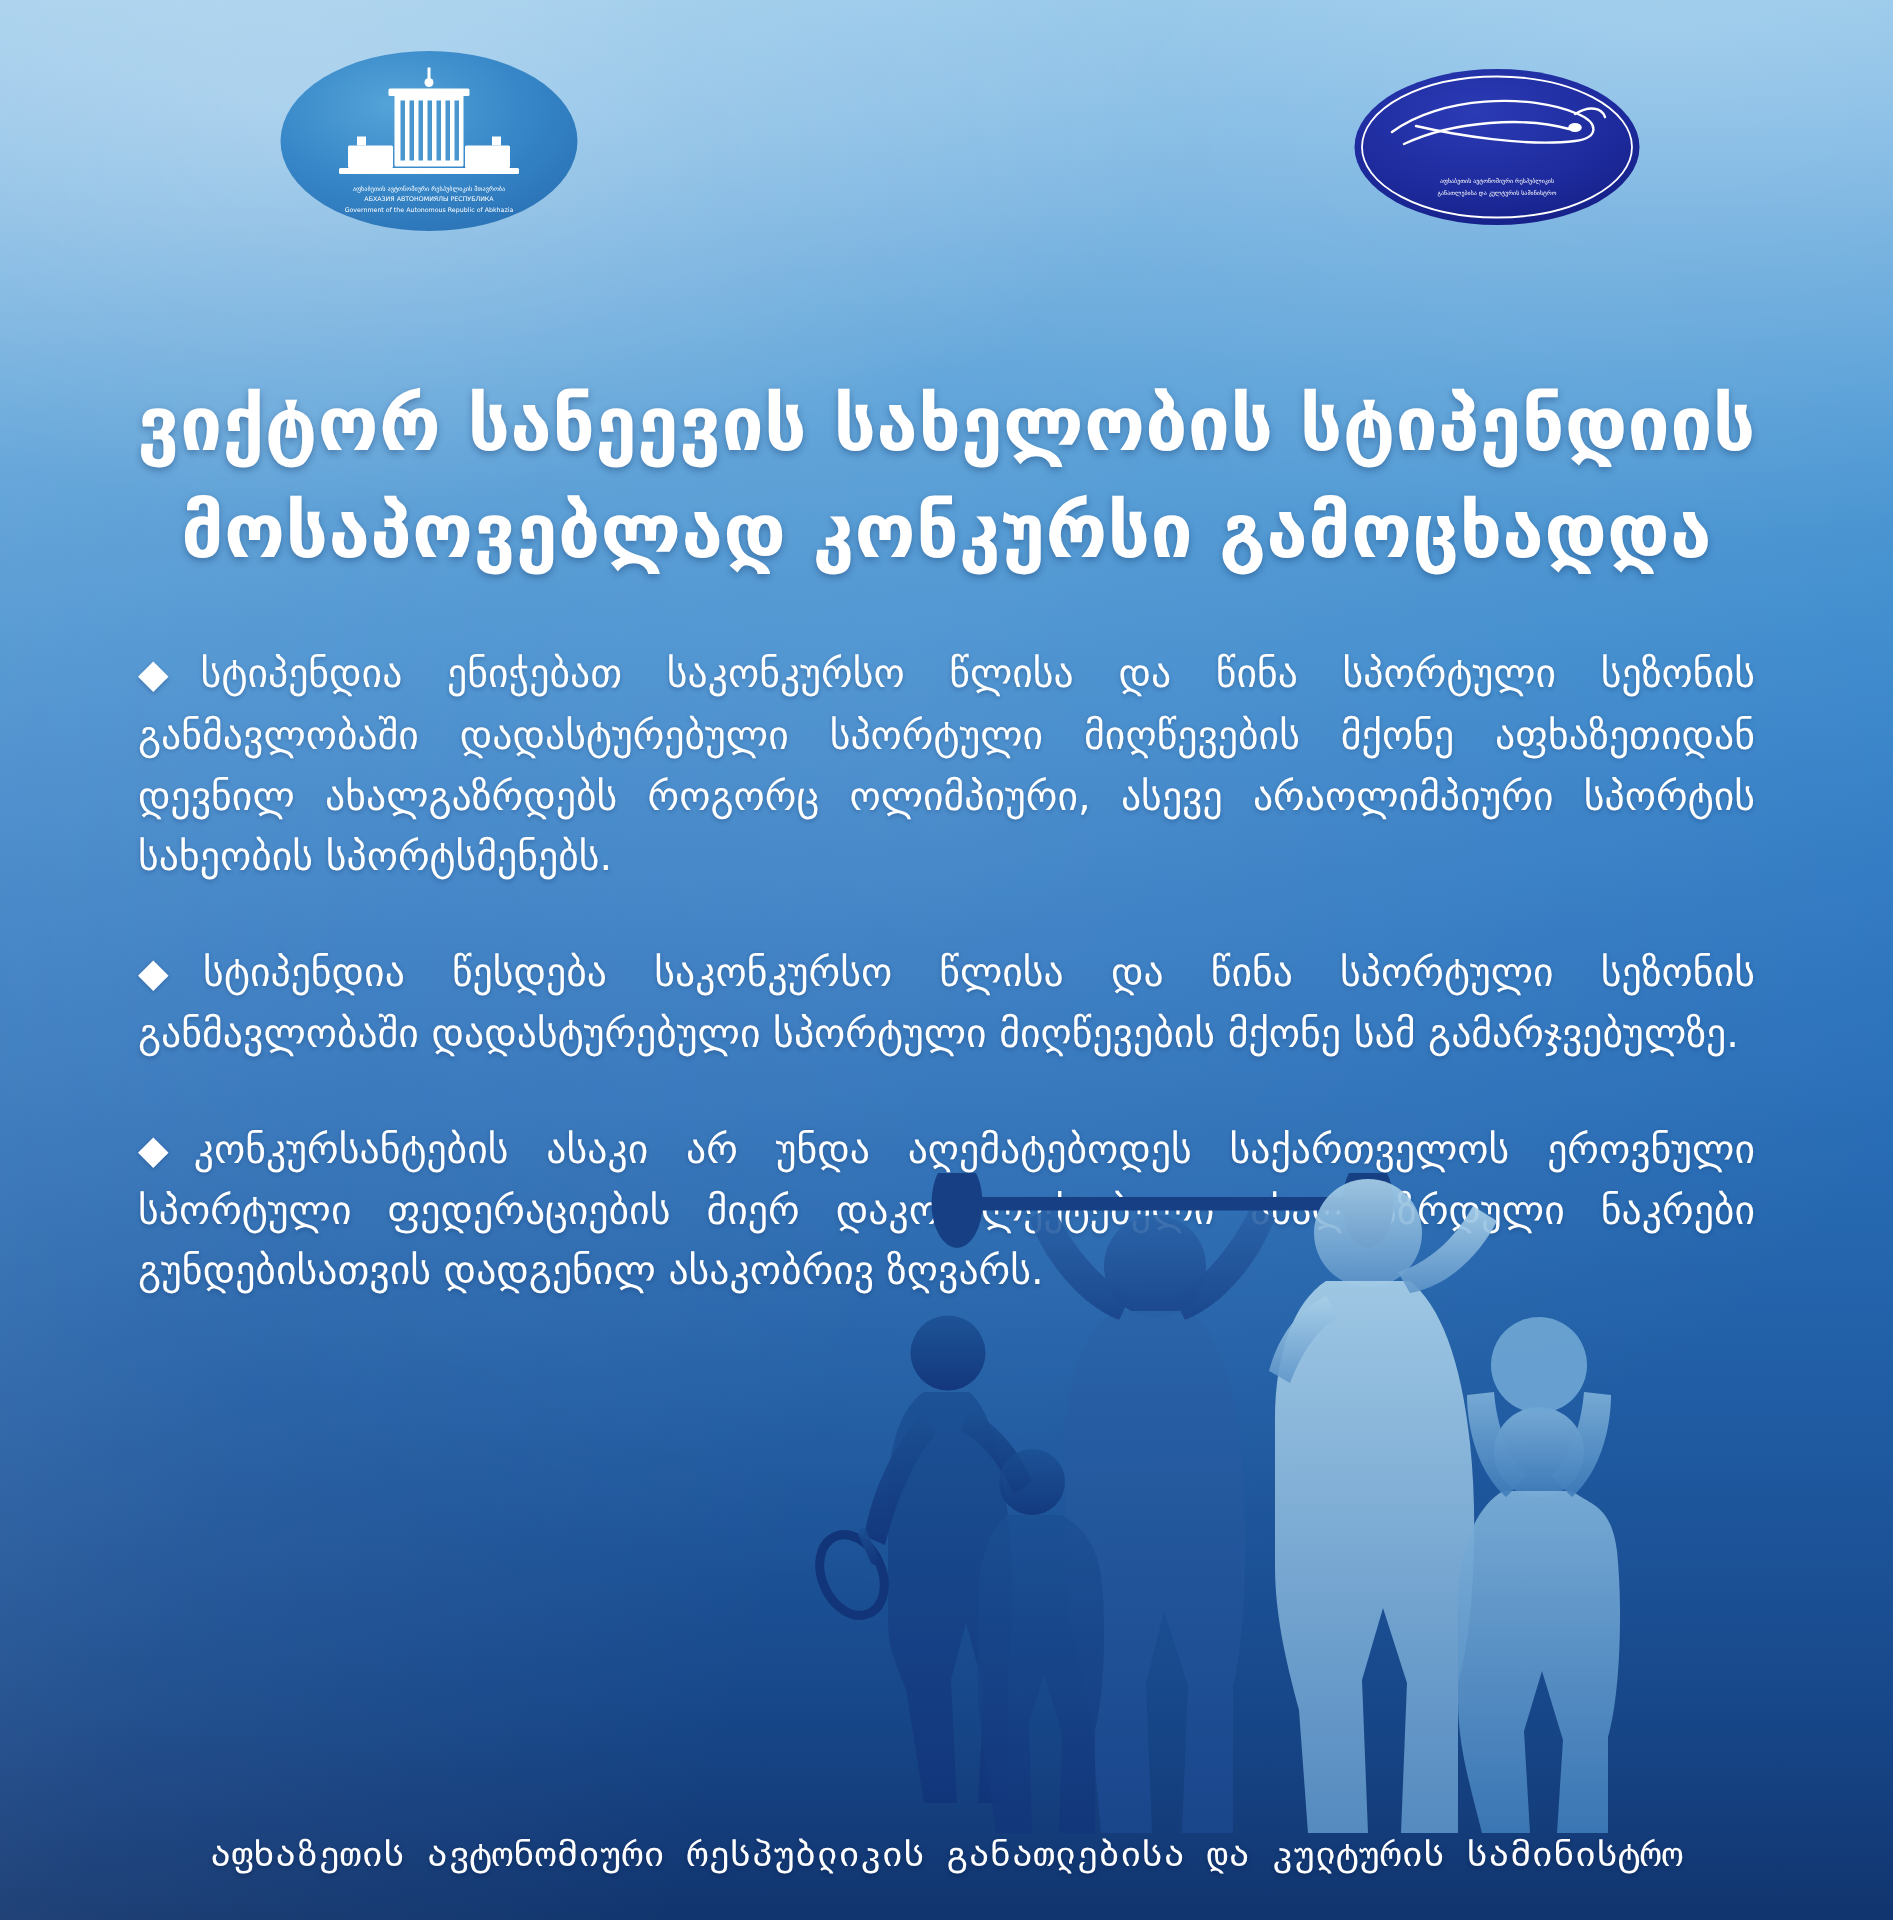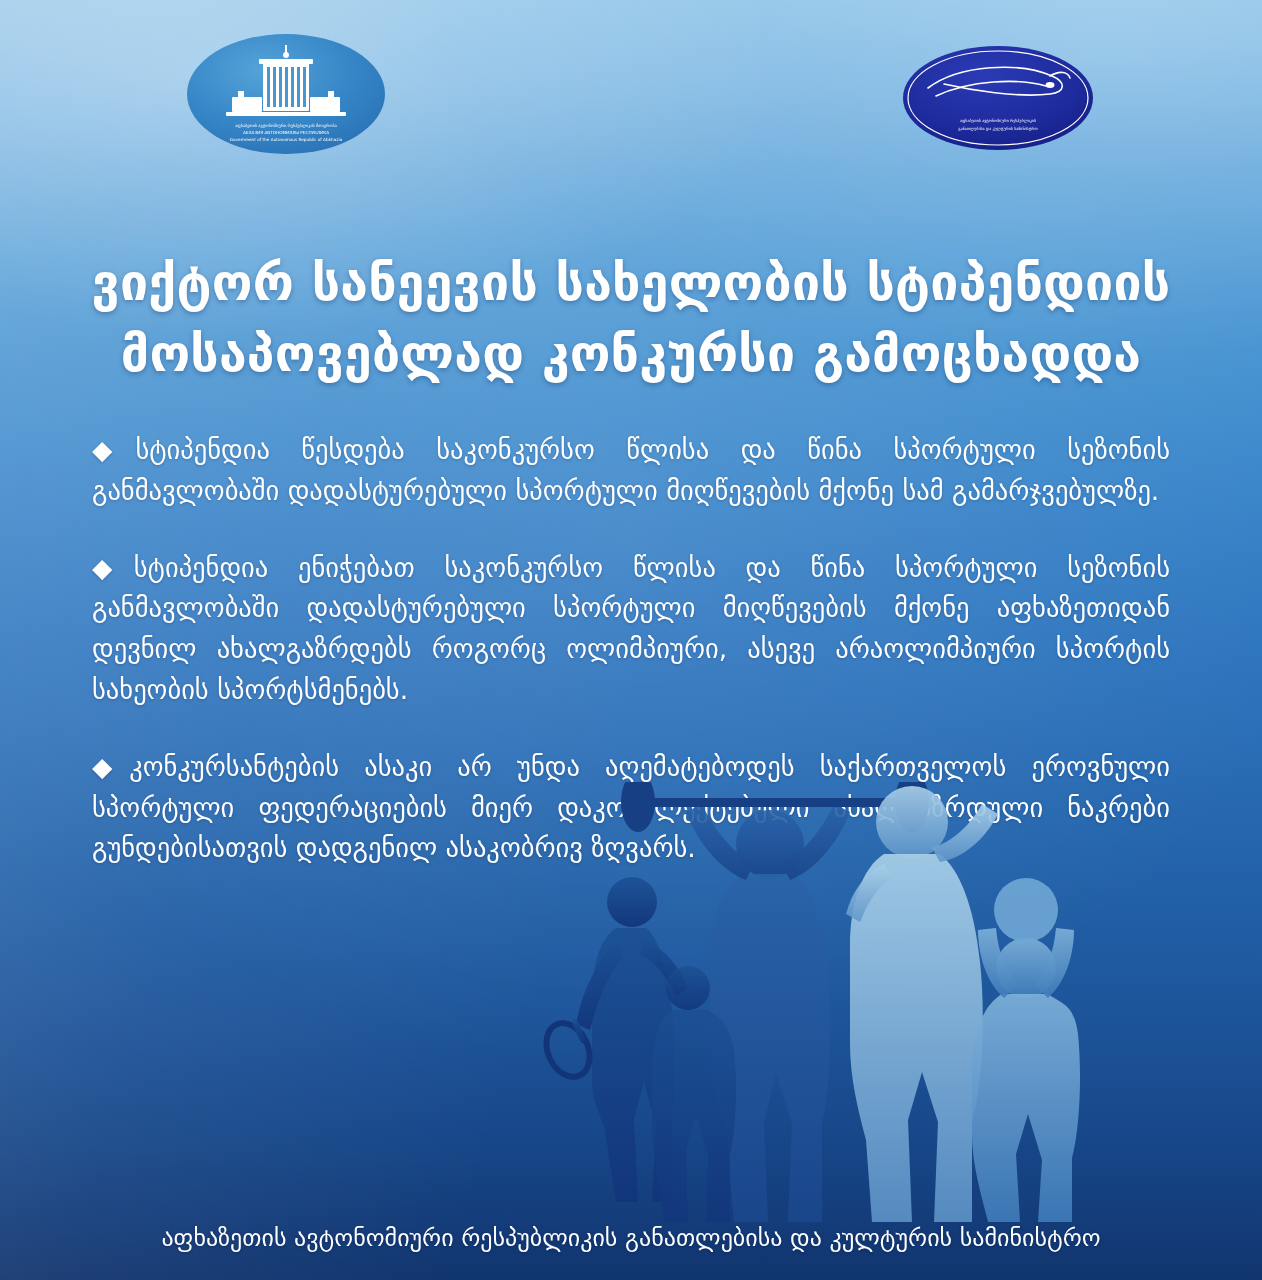--- a/index.html
+++ b/index.html
@@ -114,20 +114,21 @@
   .footer {
     position: absolute;
     left: 0;
     right: 0;
     bottom: 26px;
     text-align: center;
     color: #ffffff;
     font-size: 24px;
     line-height: 1.3;
     text-shadow: 0 1px 3px rgba(5,25,70,0.45);
+    font-family: Liberation Mono, monospace;
   }
 </style>
 </head>
 <body>
 
 <div class="poster">
 
   <div class="sheen"></div>
   <div class="vignette"></div>
 
@@ -192,22 +193,22 @@
       <g fill="#ffffff" font-size="4" text-anchor="middle" font-family="DejaVu Sans, sans-serif">
         <text x="98" y="78">აფხაბეთის ავტონომიური რესპუბლიკის</text>
         <text x="98" y="86">განათლებისა და კულტურის სამინისტრო</text>
       </g>
     </svg>
   </div>
 
   <div class="title">ვიქტორ სანეევის სახელობის სტიპენდიის მოსაპოვებლად კონკურსი გამოცხადდა</div>
 
   <div class="body-block">
+    <p class="para">◆სტიპენდია ენიჭებათ საკონკურსო წლისა და წინა სპორტული სეზონის განმავლობაში დადასტურებული სპორტული მიღწევების მქონე აფხაზეთიდან დევნილ ახალგაზრდებს როგორც ოლიმპიური, ასევე არაოლიმპიური სპორტის სახეობის სპორტსმენებს.</p>
     <p class="para">◆სტიპენდია წესდება საკონკურსო წლისა და წინა სპორტული სეზონის განმავლობაში დადასტურებული სპორტული მიღწევების მქონე სამ გამარჯვებულზე.</p>
-    <p class="para">◆სტიპენდია ენიჭებათ საკონკურსო წლისა და წინა სპორტული სეზონის განმავლობაში დადასტურებული სპორტული მიღწევების მქონე აფხაზეთიდან დევნილ ახალგაზრდებს როგორც ოლიმპიური, ასევე არაოლიმპიური სპორტის სახეობის სპორტსმენებს.</p>
     <p class="para">◆კონკურსანტების ასაკი არ უნდა აღემატებოდეს საქართველოს ეროვნული სპორტული ფედერაციების მიერ დაკომპლექტებული ახალგაზრდული ნაკრები გუნდებისათვის დადგენილ ასაკობრივ ზღვარს.</p>
   </div>
 
   <div class="silhouettes">
     <svg viewBox="0 0 620 440" width="620" height="440" aria-hidden="true">
       <defs>
         <linearGradient id="sdark" x1="0" y1="0" x2="0" y2="1">
           <stop offset="0%" stop-color="#1b4f93" stop-opacity="0.85"></stop>
           <stop offset="100%" stop-color="#12357a" stop-opacity="0.95"></stop>
         </linearGradient>

